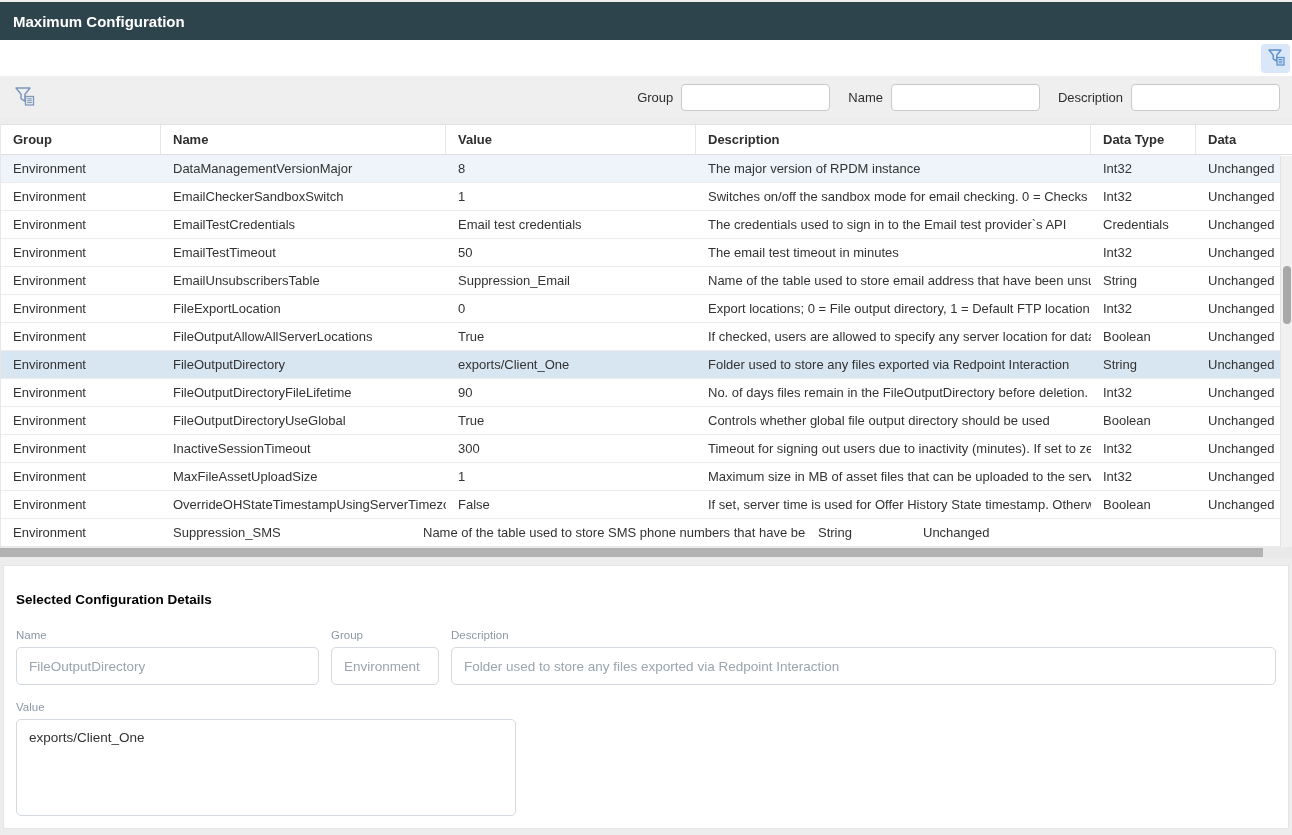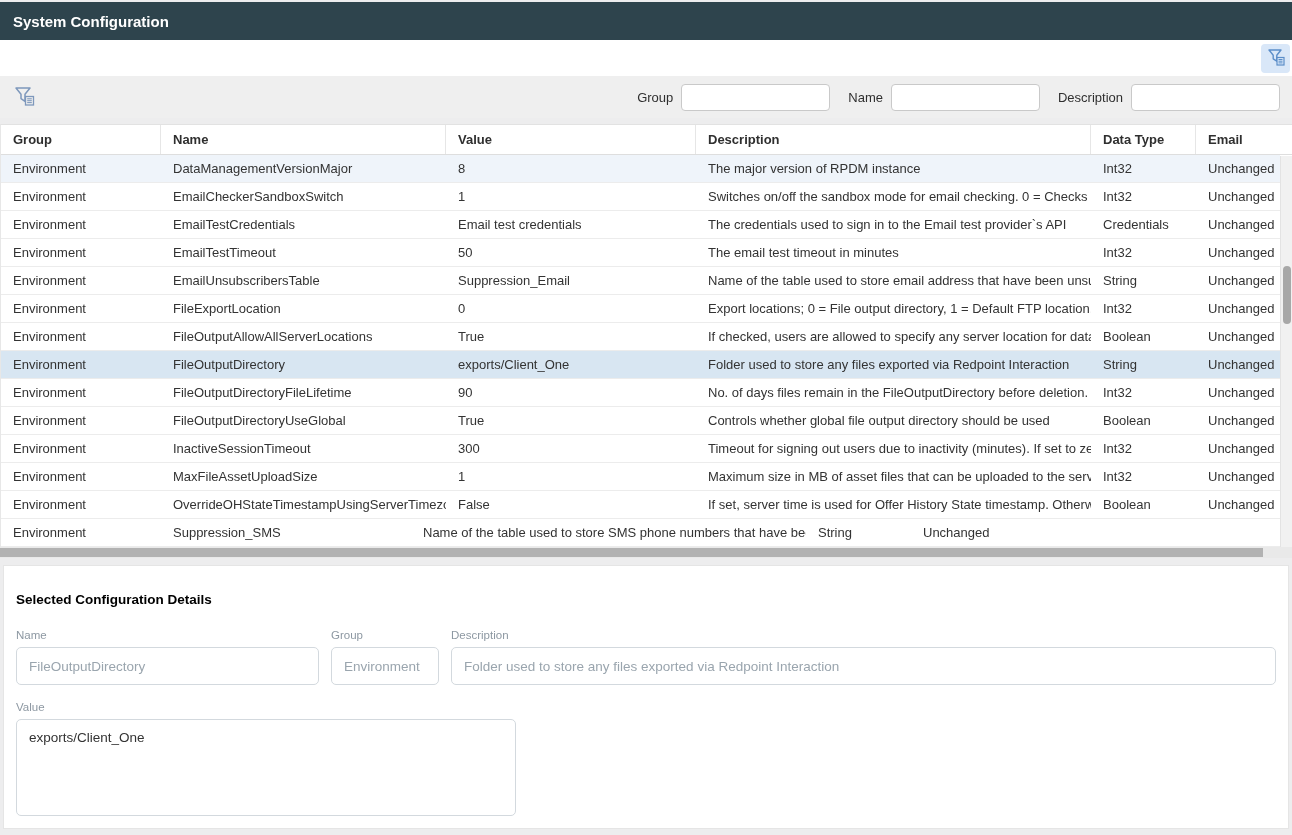--- a/index.html
+++ b/index.html
@@ -209,21 +209,21 @@
     font-size: 13.5px;
     color: #333;
     resize: none;
     outline: none;
   }
 </style>
 </head>
 <body>
 
 <div class="titlebar">
-  <span>System Configuration</span>
+  <span>Maximum Configuration</span>
 </div>
 
 <div class="action-row">
   <button class="filter-toggle">
     <span>
       <svg width="20" height="20" viewBox="0 0 20 20">
         <path d="M3 3 H15 L10.8 8.2 V14.2 L7.2 11.8 V8.2 Z" fill="none" stroke="#5b8ec9" stroke-width="1.4" stroke-linejoin="round"></path>
         <rect x="11" y="10.5" width="7" height="7.5" fill="#d9e7f8" stroke="#5b8ec9" stroke-width="1.2"></rect>
         <line x1="12.5" y1="12.5" x2="16.5" y2="12.5" stroke="#5b8ec9" stroke-width="1"></line>
         <line x1="12.5" y1="14.2" x2="16.5" y2="14.2" stroke="#5b8ec9" stroke-width="1"></line>
@@ -261,21 +261,21 @@
   </div>
 </div>
 
 <div class="table-wrap">
   <div class="thead" style="padding-right:12px;">
     <div class="th col-group">Group</div>
     <div class="th col-name">Name</div>
     <div class="th col-value">Value</div>
     <div class="th col-desc">Description</div>
     <div class="th col-type">Data Type</div>
-    <div class="th col-state">Email</div>
+    <div class="th col-state">Data</div>
   </div>
   <div class="tbody" style="padding-right:12px;">
       <div class="trow hovered">
         <div class="cell col-group">Environment</div>
         <div class="cell col-name">DataManagementVersionMajor</div>
         <div class="cell col-value">8</div>
         <div class="cell col-desc">The major version of RPDM instance</div>
         <div class="cell col-type">Int32</div>
         <div class="cell col-state">Unchanged</div>
       </div>

